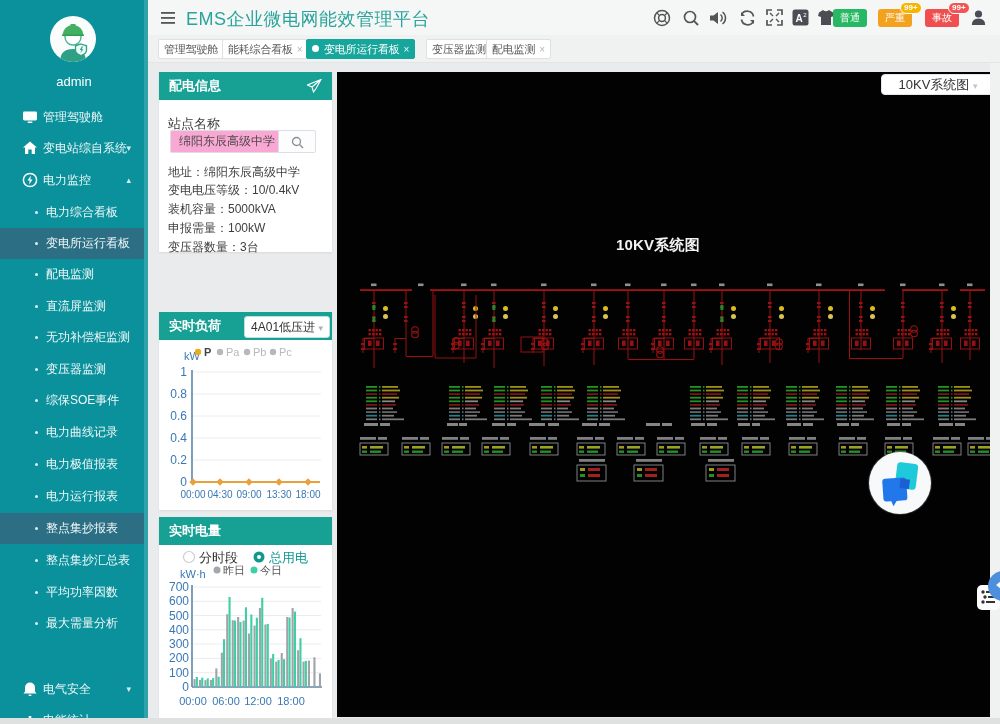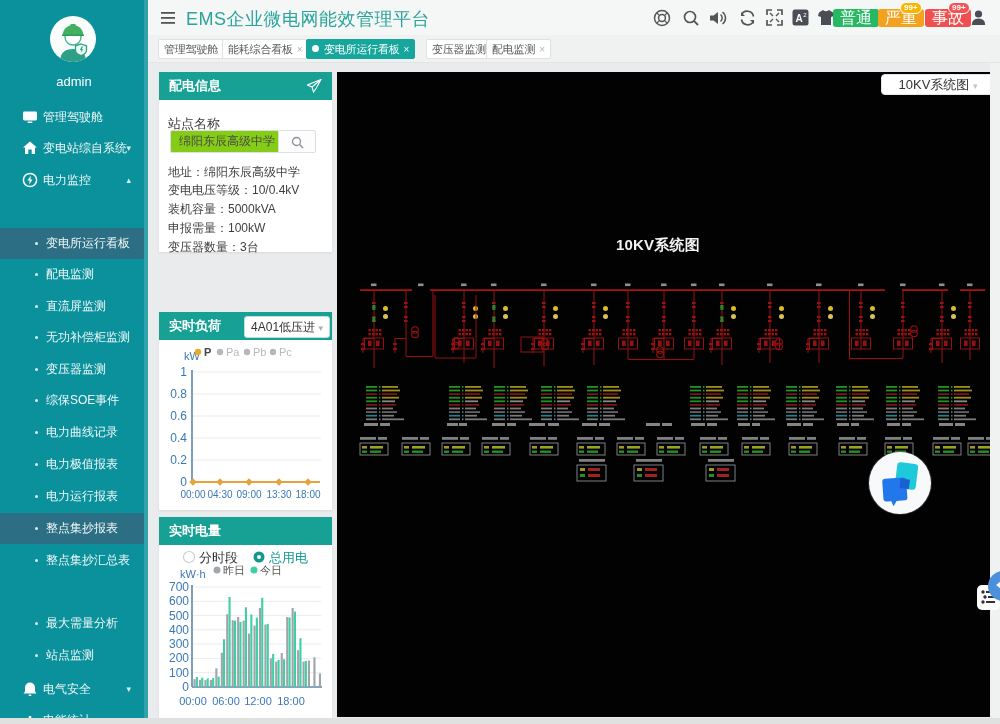--- a/index.html
+++ b/index.html
@@ -16,36 +16,36 @@
   .mitem .tx { position:absolute; left:43px; top:0; }
   .mitem .ch { position:absolute; right:17px; top:0; font-size:9px; color:#d5ecec; }
   .sitem { position:absolute; left:0; width:148px; height:31px; color:#f0f8f8; font-size:12px; line-height:31px; }
   .sitem .bu { position:absolute; left:35px; top:14px; width:3px; height:3px; border-radius:50%; background:#ddeff0; }
   .sitem .tx { position:absolute; left:46px; top:0; }
   .sitem.sel { background:#2c6f84; }
 
   #header { left:148px; top:0; width:852px; height:35px; background:#f5f6f6; }
   #title { position:absolute; left:38px; top:7px; font-size:18px; color:#2aa49b; letter-spacing:0.5px; }
   .hic { position:absolute; top:9px; color:#555; }
-  .badge { position:absolute; top:9px; height:18px; border-radius:3px; color:#fff; font-size:16px; line-height:18px; padding:0 7px; }
+  .badge { position:absolute; top:9px; height:18px; border-radius:3px; color:#fff; font-size:10px; line-height:18px; padding:0 7px; }
   .bub { position:absolute; height:12px; border-radius:6px; color:#fff; font-size:8px; line-height:10px; padding:0 3px; font-weight:bold; border:1px solid #fff; }
 
   #tabbar { left:148px; top:35px; width:852px; height:28px; background:#f0f1f1; border-bottom:1px solid #e3e4e4; }
   .tab { position:absolute; top:4px; height:20px; background:#fff; border:1px solid #e0e0e0; border-radius:2px; font-size:11px; line-height:18px; color:#5a5a5a; padding:0 5px; white-space:nowrap; letter-spacing:-0.2px; }
   .tab .x { color:#b5b5b5; margin-left:4px; font-size:10px; }
   .tab.act { background:#16a69c; border-color:#16a69c; color:#fff; }
   .tab.act .x { color:#e8fffd; }
   .tab.act .dot { display:inline-block; width:7px; height:7px; background:#fff; border-radius:50%; margin-right:5px; vertical-align:1px; }
 
   .panel { position:absolute; left:159px; width:173px; background:#fff; box-shadow:0 1px 2px rgba(0,0,0,0.08); }
   .phead { position:relative; height:28px; background:#17a195; color:#fff; font-size:13px; font-weight:bold; line-height:28px; padding-left:10px; }
 
   #p1 { top:72px; height:180px; }
   #p1 .lbl { position:absolute; left:9px; top:43px; font-size:13px; color:#3c3c3c; }
-  #p1 .inp { position:absolute; left:11px; top:58px; width:108px; height:23px; border:1px solid #dcdfe6; border-right:none; border-radius:2px 0 0 2px; font-size:12px; color:#4a4a4a; line-height:21px; padding-left:8px; background:#84cc16; }
+  #p1 .inp { position:absolute; left:11px; top:58px; width:108px; height:23px; border:1px solid #dcdfe6; border-right:none; border-radius:2px 0 0 2px; font-size:12px; color:#4a4a4a; line-height:21px; padding-left:8px; background:#f9a8d4; }
   #p1 .sbtn { position:absolute; left:119px; top:58px; width:38px; height:23px; border:1px solid #dcdfe6; border-radius:0 2px 2px 0; background:#fdfdfd; }
   #p1 .info { position:absolute; left:9px; font-size:12px; color:#3e3e3e; white-space:nowrap; }
 
   #p2 { top:312px; height:198px; }
   #p2 .drop { position:absolute; right:2px; top:4px; width:86px; height:22px; background:#fff; border:1px solid #b9e2de; border-radius:3px; font-size:12px; font-weight:normal; color:#333; line-height:20px; text-align:center; }
 
   #p3 { top:517px; height:201px; }
 
   #black { left:337px; top:72px; width:653px; height:645px; background:#020202; }
   #ddrop { position:absolute; left:544px; top:2px; width:114px; height:21px; background:#fff; border:1px solid #e4e7ed; border-radius:4px; font-size:13px; color:#333; line-height:19px; text-align:center; }
@@ -85,20 +85,24 @@
       <span class="ch">▾</span>
     </div>
   <div class="mitem" style="top:165px;">
     <svg class="ic" viewBox="0 0 16 16">
         <circle cx="8" cy="8" r="6.6" fill="none" stroke="#fff" stroke-width="1.5"></circle>
         <path d="M8.8 3.5 L5.5 8.6 L7.6 8.6 L7.2 12.5 L10.5 7.4 L8.4 7.4 Z" fill="#fff"></path>
       </svg>
     <span class="tx">电力监控</span>
       <span class="ch">▴</span>
     </div>
+  <div class="sitem" style="top:197px;">
+      <span class="bu"></span>
+      <span class="tx">电力综合看板</span>
+    </div>
   <div class="sitem sel" style="top:228px;">
       <span class="bu"></span>
       <span class="tx">变电所运行看板</span>
     </div>
   <div class="sitem" style="top:259px;">
       <span class="bu"></span>
       <span class="tx">配电监测</span>
     </div>
   <div class="sitem" style="top:291px;">
       <span class="bu"></span>
@@ -129,27 +133,27 @@
       <span class="tx">整点集抄报表</span>
     </div>
   <div class="sitem" style="top:481px;">
       <span class="bu"></span>
       <span class="tx">电力运行报表</span>
     </div>
   <div class="sitem" style="top:545px;">
       <span class="bu"></span>
       <span class="tx">整点集抄汇总表</span>
     </div>
+  <div class="sitem" style="top:577px;">
+      <span class="bu"></span>
+      <span class="tx">平均功率因数</span>
+    </div>
   <div class="sitem" style="top:608px;">
       <span class="bu"></span>
       <span class="tx">最大需量分析</span>
-    </div>
-  <div class="sitem" style="top:640px;">
-      <span class="bu"></span>
-      <span class="tx">站点监测</span>
     </div>
   <div class="mitem" style="top:674px;">
     <svg class="ic" viewBox="0 0 16 16">
         <path d="M8 1.5 a5 5 0 0 1 5 5 v4 l1.5 2 h-13 l1.5 -2 v-4 a5 5 0 0 1 5 -5 Z" fill="#fff"></path>
         <rect x="6.5" y="13.5" width="3" height="1.6" rx="0.8" fill="#fff"></rect>
       </svg>
     <span class="tx">电气安全</span>
       <span class="ch">▾</span>
     </div>
   <div class="mitem" style="top:705px;">

